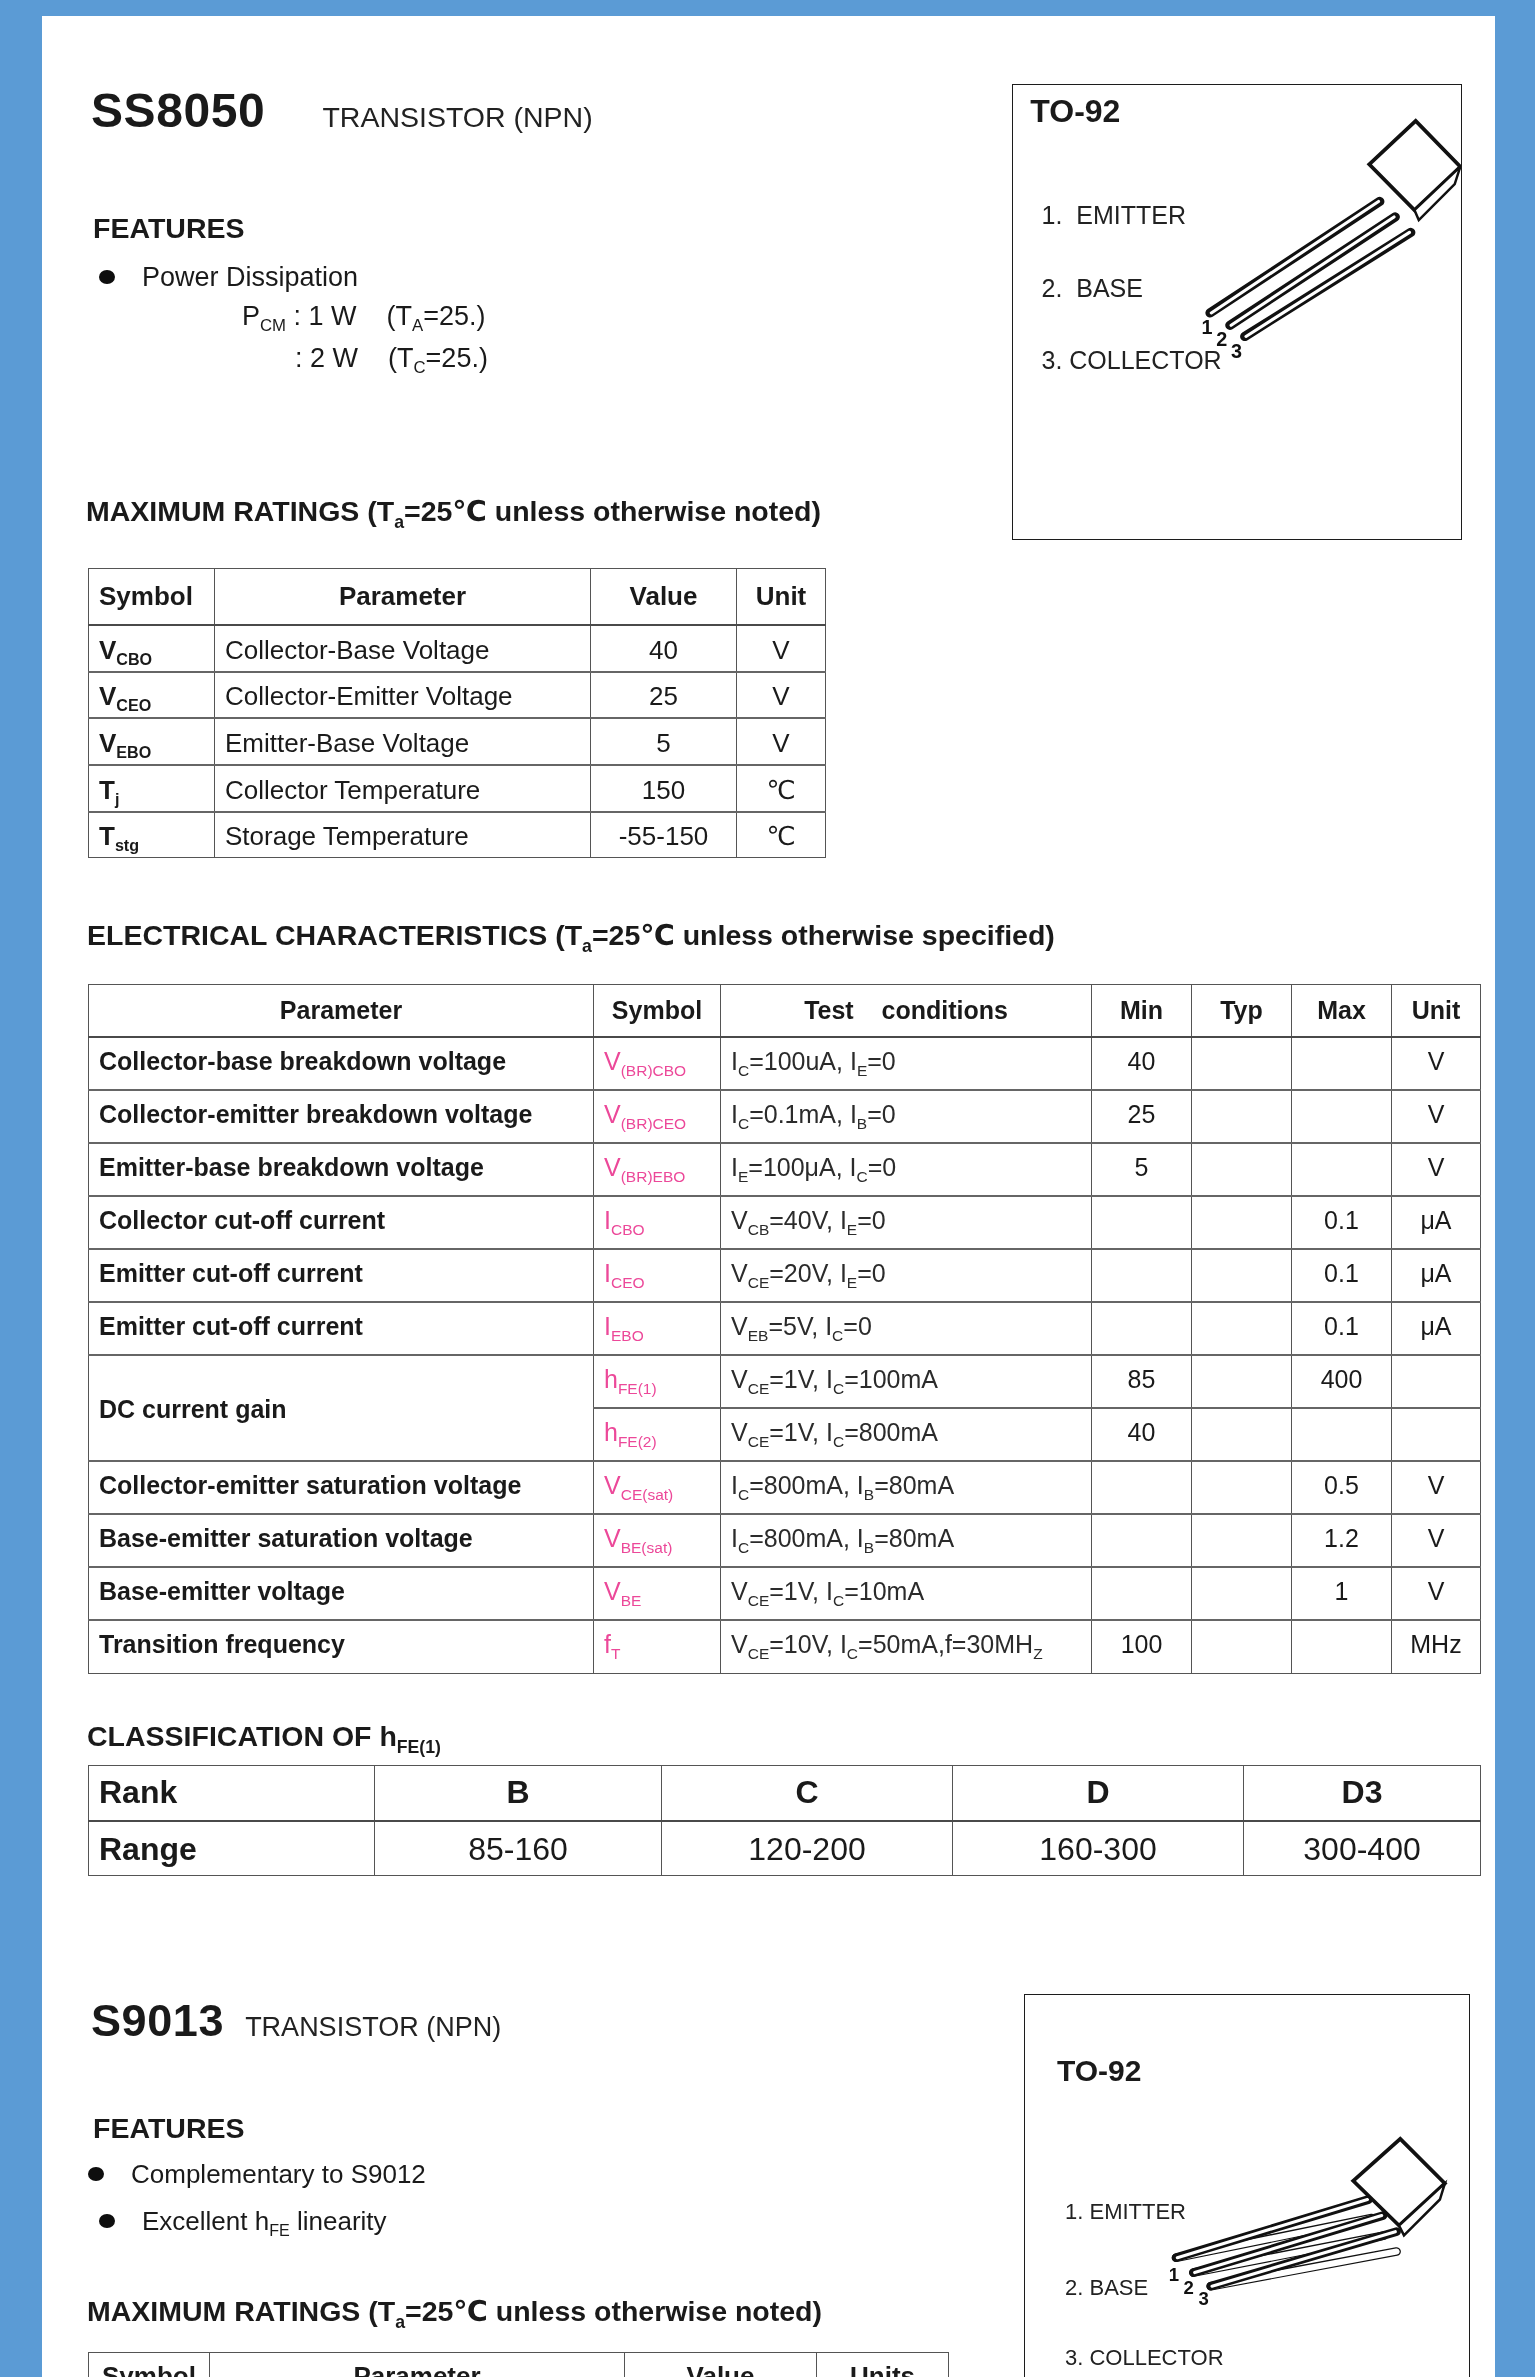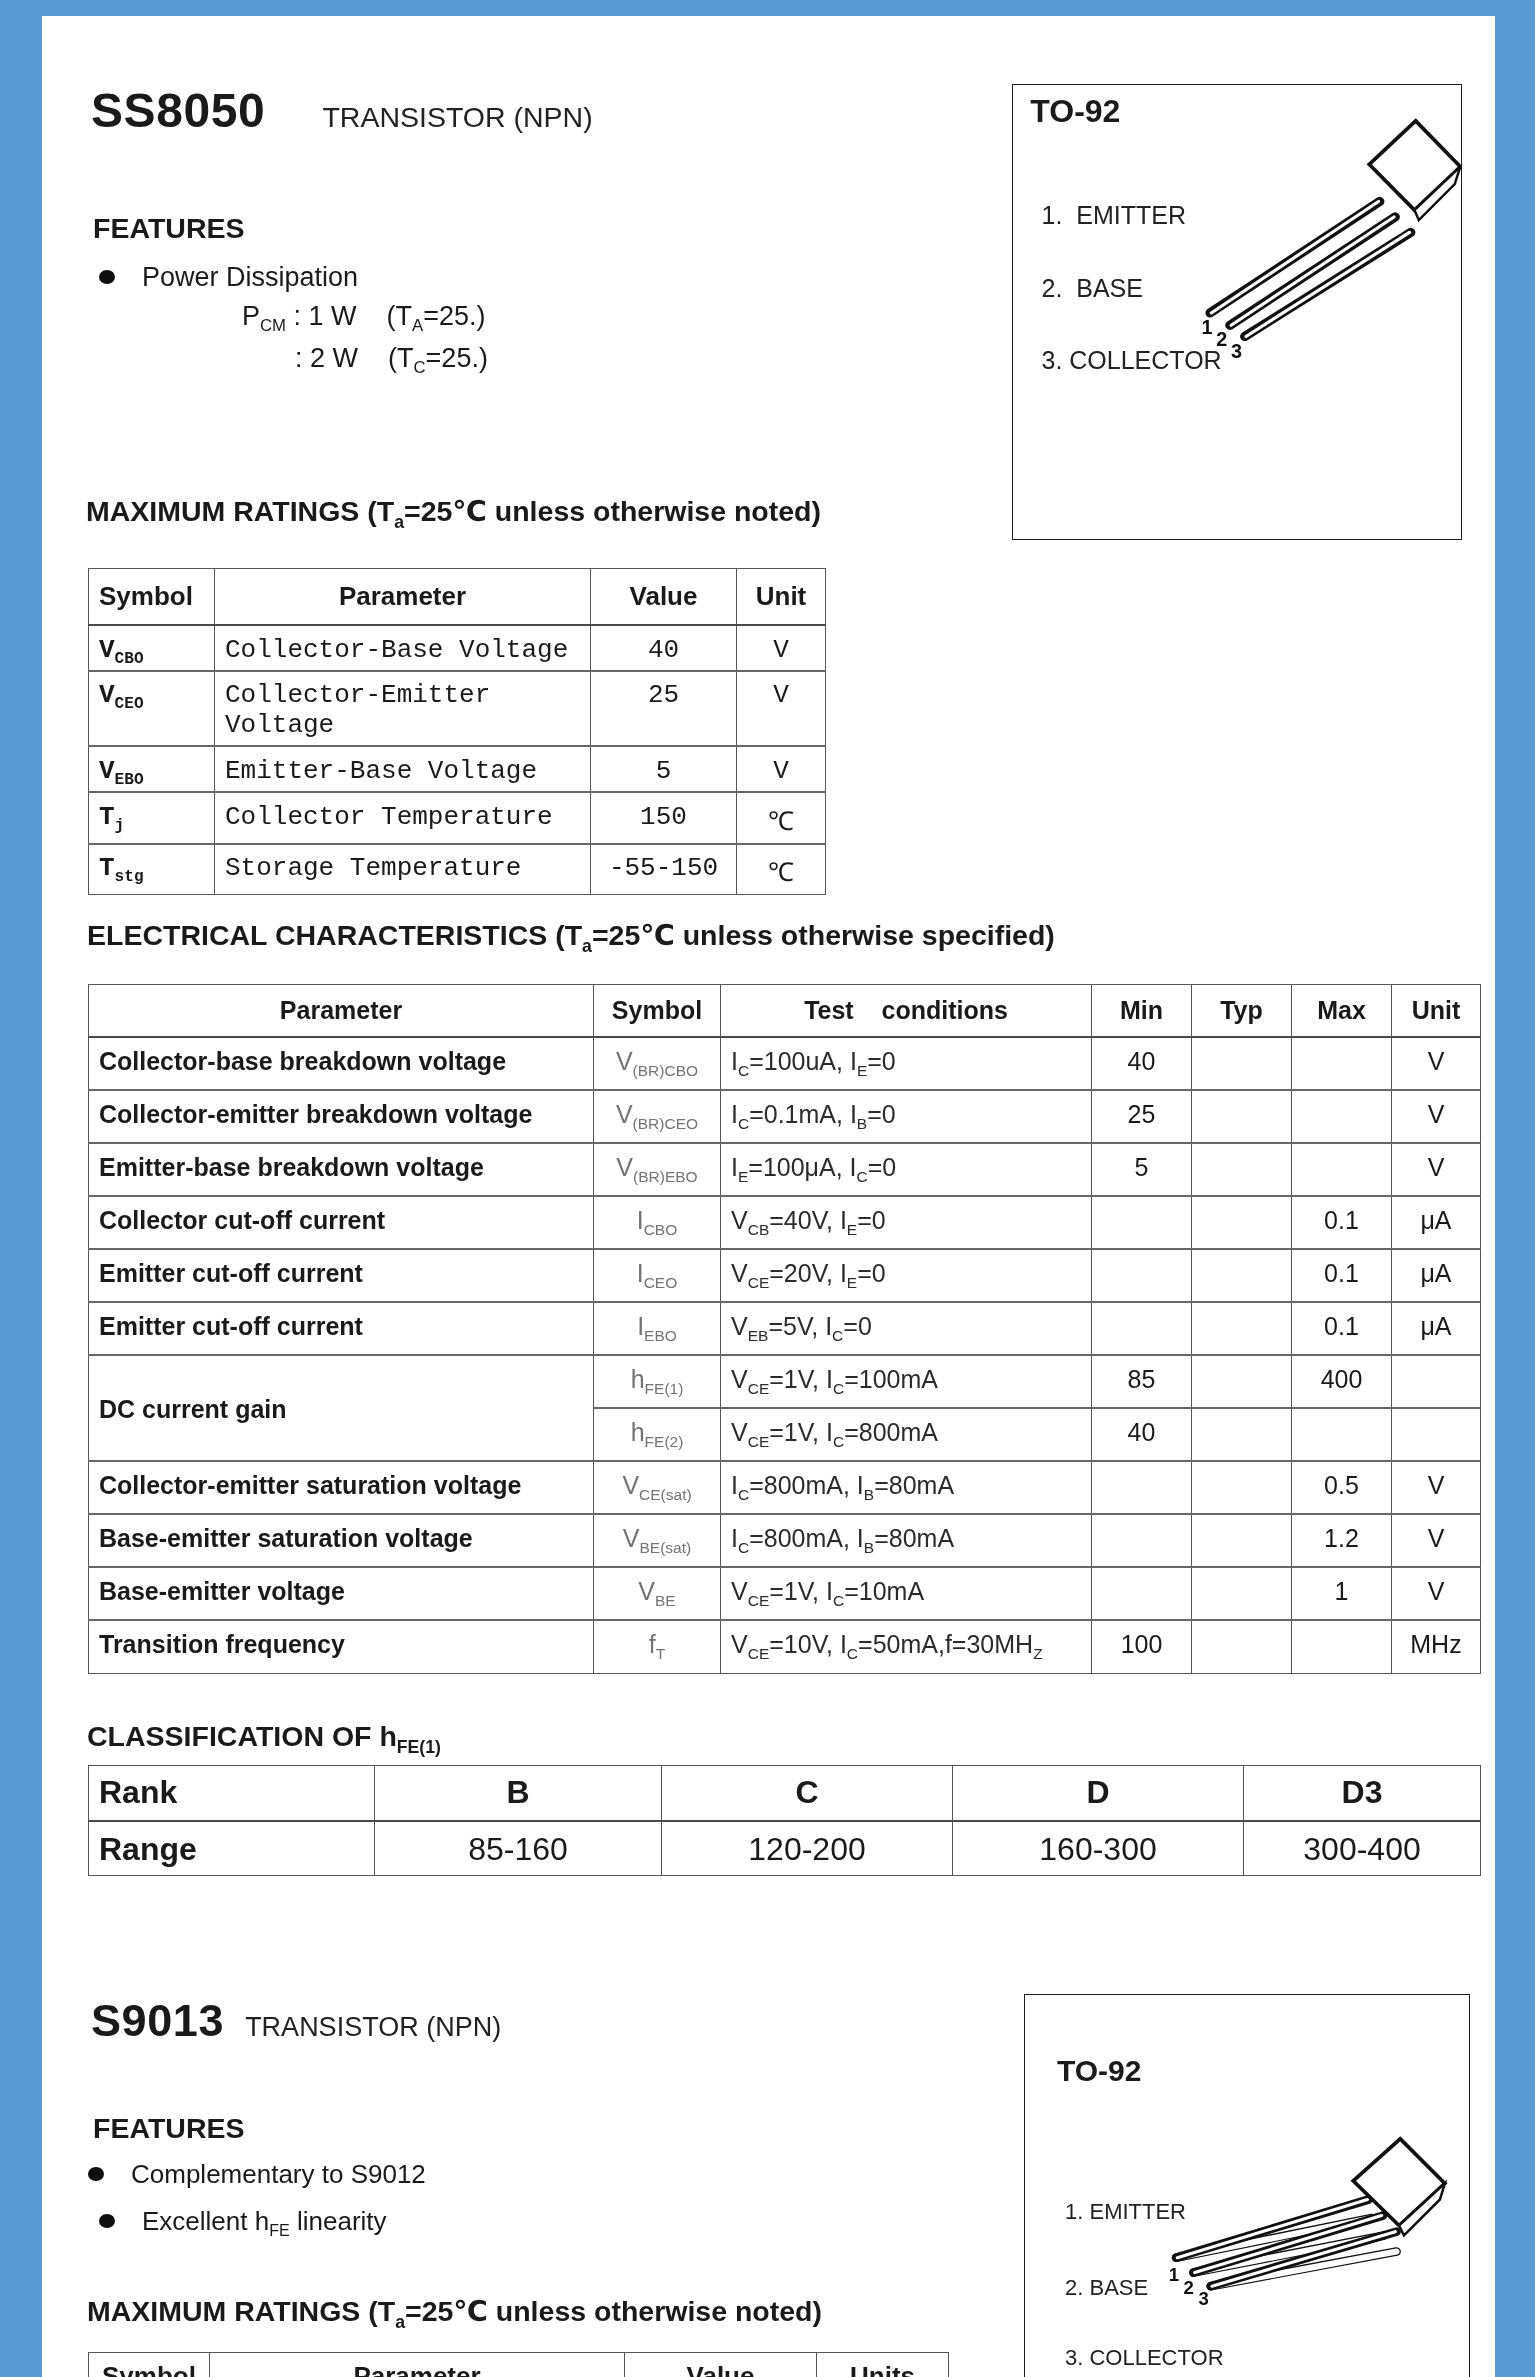--- a/index.html
+++ b/index.html
@@ -30,30 +30,30 @@
   
   .dtable{border-collapse:collapse;table-layout:fixed;position:absolute;background:#fff;border:1.9px solid #2e2e2e;}
   .dtable th,.dtable td{border:1.2px solid #555;padding:5px 10px;overflow:hidden;white-space:pre-wrap;}
   .dtable thead th{font-weight:bold;text-align:center;vertical-align:middle;border-bottom:2.5px double #4a4a4a;margin-top:12px;}
   .dtable tbody td{vertical-align:top;padding-top:8.7px;}
   .dtable tbody tr td{border-bottom:2.5px double #666;}
   .dtable tbody tr:last-child td{border-bottom:1.2px solid #555;}
 
   .t-max{font-size:26px;}
   .t-max thead tr{height:57px;}
-  .t-max tbody tr{height:30px;font-family:Liberation Mono, monospace;}
+  .t-max tbody tr{height:30px;}
   .t-max .c-symbol{font-weight:bold;text-align:left;}
   .t-max td.c-param{text-align:left;}
   .t-max .c-value,.t-max .c-unit{text-align:center;}
 
   .t-elec{font-size:25px;}
   .t-elec thead tr{height:53px;}
   .t-elec tbody tr{height:53px;}
   .t-elec td.c-param{font-weight:bold;text-align:left;}
-  .t-elec td.c-symbol{text-align:center;color:#737373;}
+  .t-elec td.c-symbol{color:#ec4899;}
   .t-elec td.c-cond{text-align:left;color:#2b2b2b;}
   .t-elec .c-min,.t-elec .c-typ,.t-elec .c-max,.t-elec .c-unit{text-align:center;}
   .t-elec td[rowspan]{vertical-align:middle;}
 
   .t-class{font-size:32px;}
   .t-class thead tr{height:56px;}
   .t-class tbody tr{height:54px;}
   .t-class th{font-weight:normal;}
   .t-class th.c-rank{font-weight:bold;text-align:left;}
   .t-class td.c-rank{font-weight:bold;text-align:left;}

